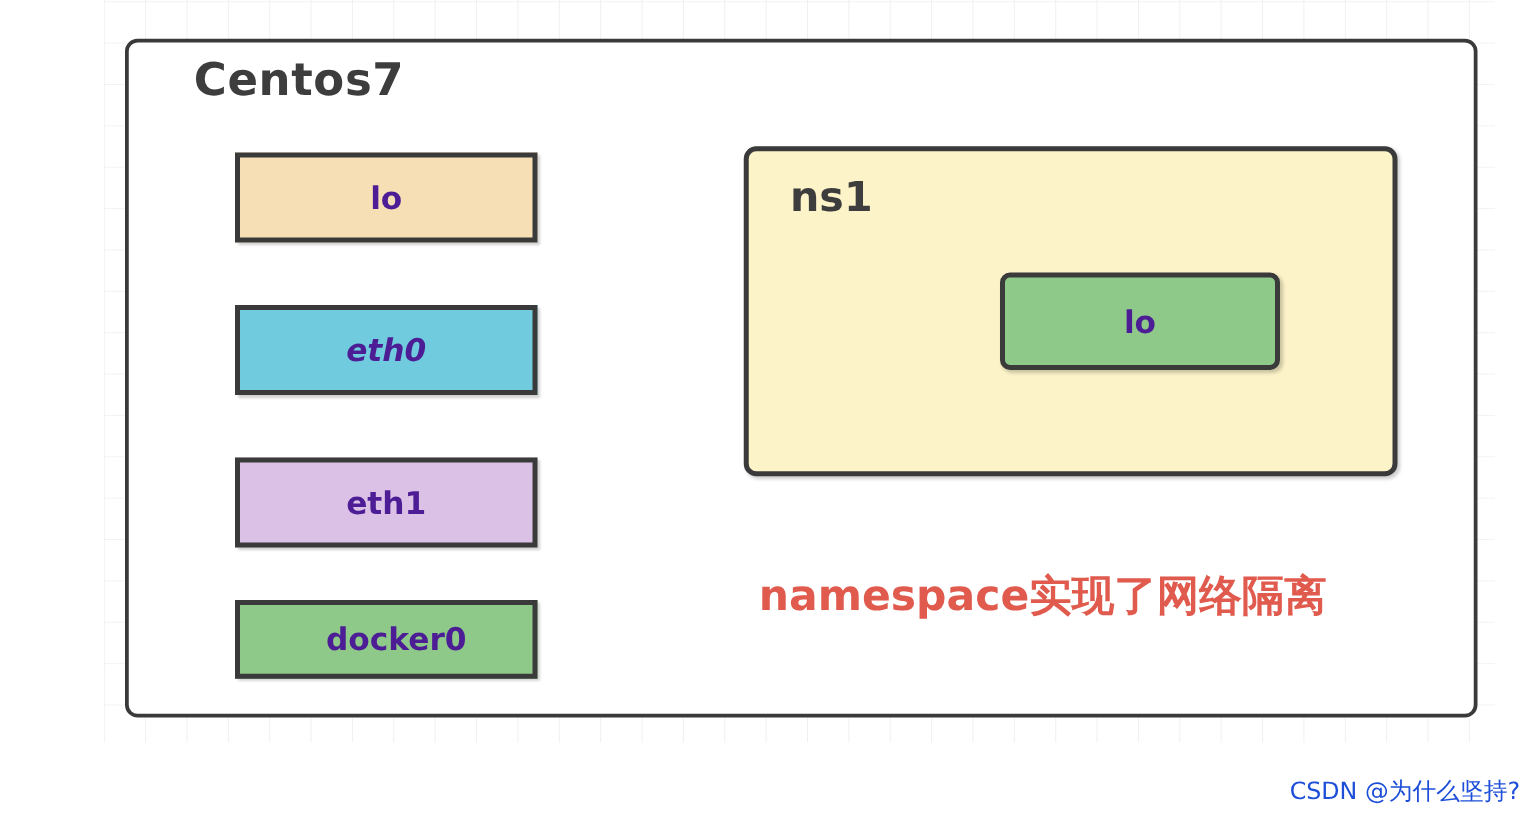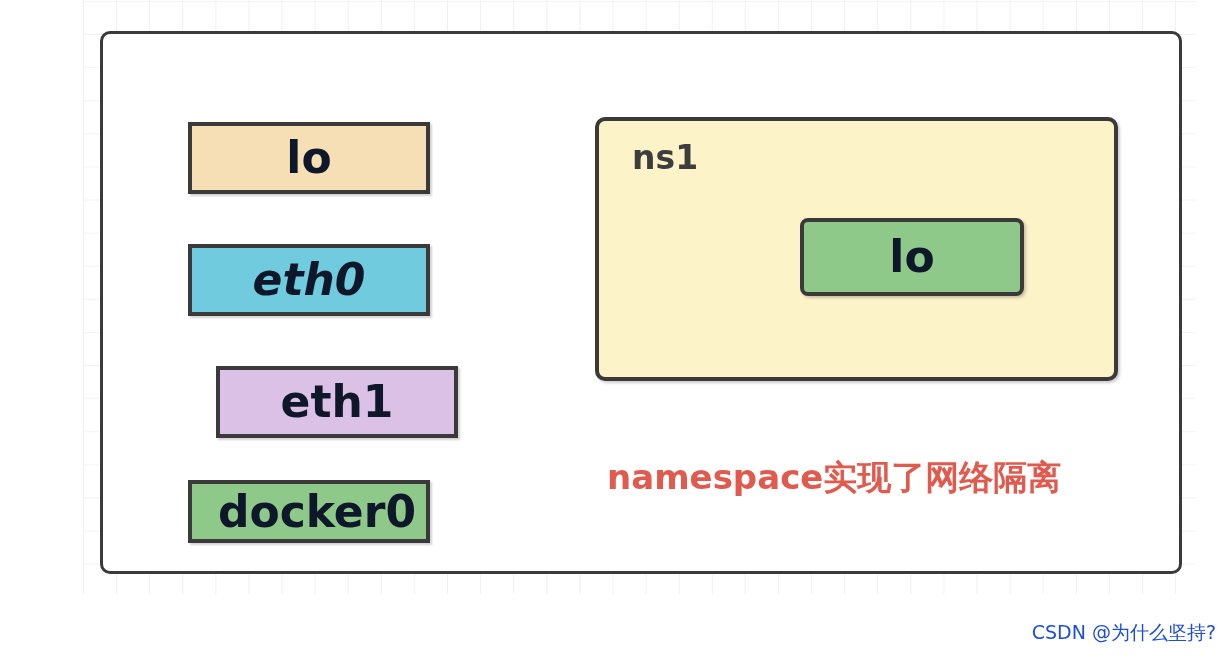--- a/index.html
+++ b/index.html
@@ -61,23 +61,23 @@
   .iface-box {
     position: absolute;
     box-sizing: border-box;
     border: 4px solid #3a3a3a;
     display: flex;
     align-items: center;
     justify-content: center;
     box-shadow: 2px 2px 2px rgba(0,0,0,0.18);
   }
   .iface-label {
-    font-size: 44px;
+    font-size: 25px;
     font-weight: bold;
-    color: #0f172a;
+    color: #4c1d95;
     line-height: 1;
   }
 
   #iface-lo      { left: 188px; top: 122px; width: 242px; height: 72px; }
   #iface-eth0    { left: 188px; top: 244px; width: 242px; height: 72px; font-style: italic; }
   #iface-eth1    { left: 188px; top: 366px; width: 242px; height: 72px; }
   #iface-docker0 { left: 188px; top: 480px; width: 242px; height: 63px; }
 
   
   #ns-box {
@@ -140,30 +140,31 @@
 </style>
 </head>
 <body>
 
 <div id="canvas">
 
   <div id="grid"></div>
 
   <div id="host-box"></div>
 
+  <div id="host-title">Centos7</div>
 
   <div id="iface-lo" class="iface-box" style="background:#f7dfb5;">
     <span class="iface-label">lo</span>
   </div>
 
   <div id="iface-eth0" class="iface-box" style="background:#6fcbdd;">
     <span class="iface-label">eth0</span>
   </div>
 
-  <div id="iface-eth1" class="iface-box" style="background:#dbc1e6;margin-left:28px;">
+  <div id="iface-eth1" class="iface-box" style="background:#dbc1e6;">
     <span class="iface-label">eth1</span>
   </div>
 
   <div id="iface-docker0" class="iface-box" style="background:#8fc98a;padding-left:16px;">
     <span class="iface-label">docker0</span>
   </div>
 
   <div id="ns-box" style="background:#fcf3c8;">
     <div id="ns-title">ns1</div>
     <div id="ns-iface-lo" style="background:#8fc98a;">

